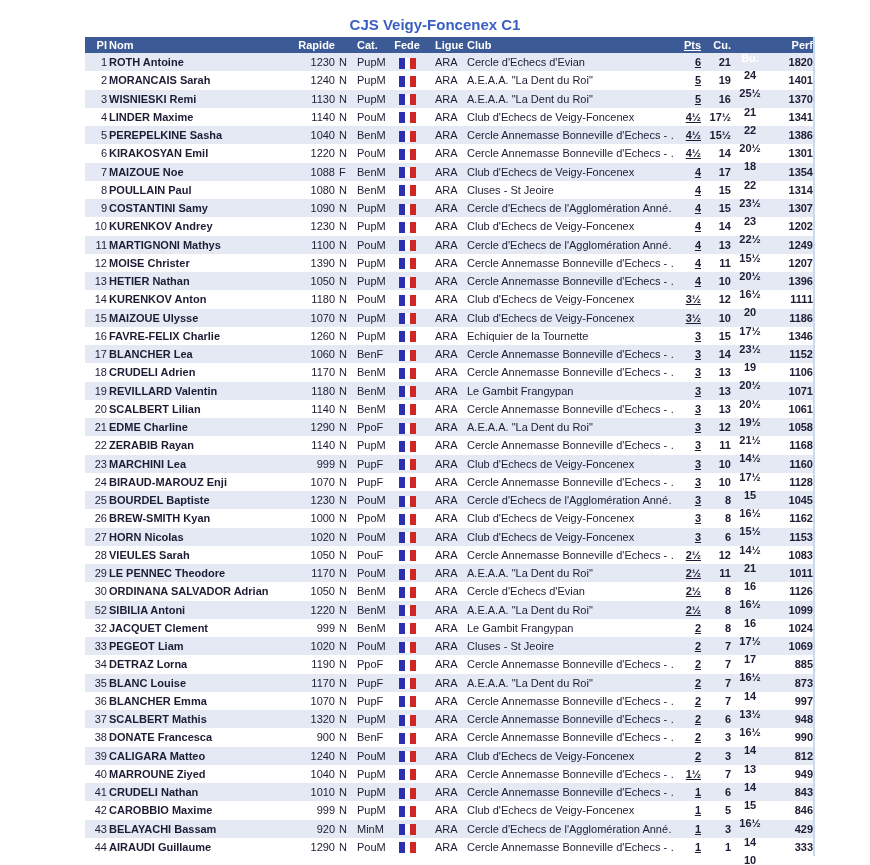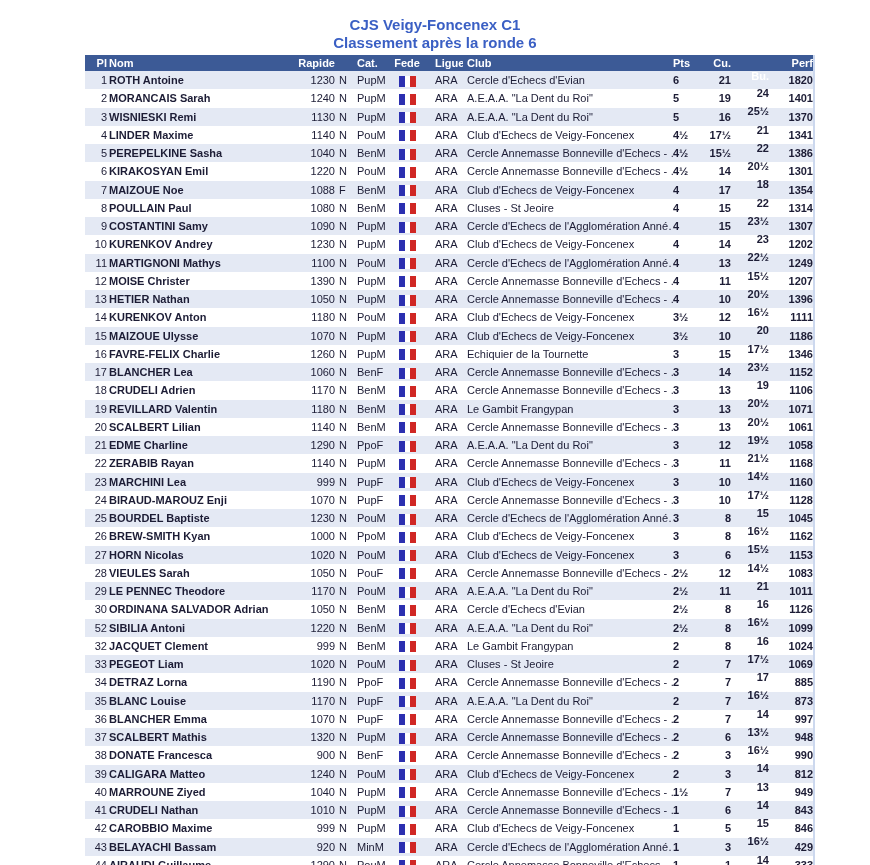--- a/index.html
+++ b/index.html
@@ -37,40 +37,39 @@
   .tr:nth-child(odd){background:var(--stripe);}
   .c{white-space:nowrap;overflow:hidden;flex:0 0 auto;}
   .c.pl{width:22px;text-align:right;padding-left:4px;}
   .c.nom{width:178px;padding-left:2px;font-weight:bold;}
   .c.rapide{width:50px;text-align:right;}
   .c.rtype{width:14px;padding-left:4px;}
   .c.cat{width:42px;padding-left:8px;}
   .c.fede{width:32px;text-align:center;}
   .c.ligue{width:40px;padding-left:12px;}
   .c.club{flex:1 1 auto;padding-left:4px;min-width:0;}
-  .c.pts{width:28px;text-align:left;font-weight:bold;}
+  .c.pts{width:28px;text-align:right;font-weight:bold;text-decoration:underline;}
   .c.cu{width:30px;text-align:right;font-weight:bold;}
-  .c.bu{width:38px;text-align:right;font-weight:bold;margin-top:26px;}
+  .c.bu{width:38px;text-align:center;font-weight:bold;margin-top:26px;}
   .c.perf{width:44px;text-align:right;font-weight:bold;}
   .thead .c{font-weight:bold;}
   .flag{
     display:inline-block;width:17px;height:11px;vertical-align:middle;
     line-height:0;font-size:0;margin-top:1px;
   }
   .flag i{display:inline-block;height:11px;}
   .flag .fb{width:6px;background:var(--flag-blue);}
   .flag .fw{width:5px;background:#ffffff;}
   .flag .fr{width:6px;background:var(--flag-red);}
 </style>
 </head>
 <body>
 
 <div class="title-block">
   <div class="title-line">CJS Veigy-Foncenex C1</div>
-  <div class="title-line">Classement après la ronde 6</div>
 </div>
 
 <div class="rank-table">
   <div class="thead">
     <span class="c pl">Pl</span>
     <span class="c nom">Nom</span>
     <span class="c rapide">Rapide</span>
     <span class="c rtype"></span>
     <span class="c cat">Cat.</span>
     <span class="c fede">Fede</span>

